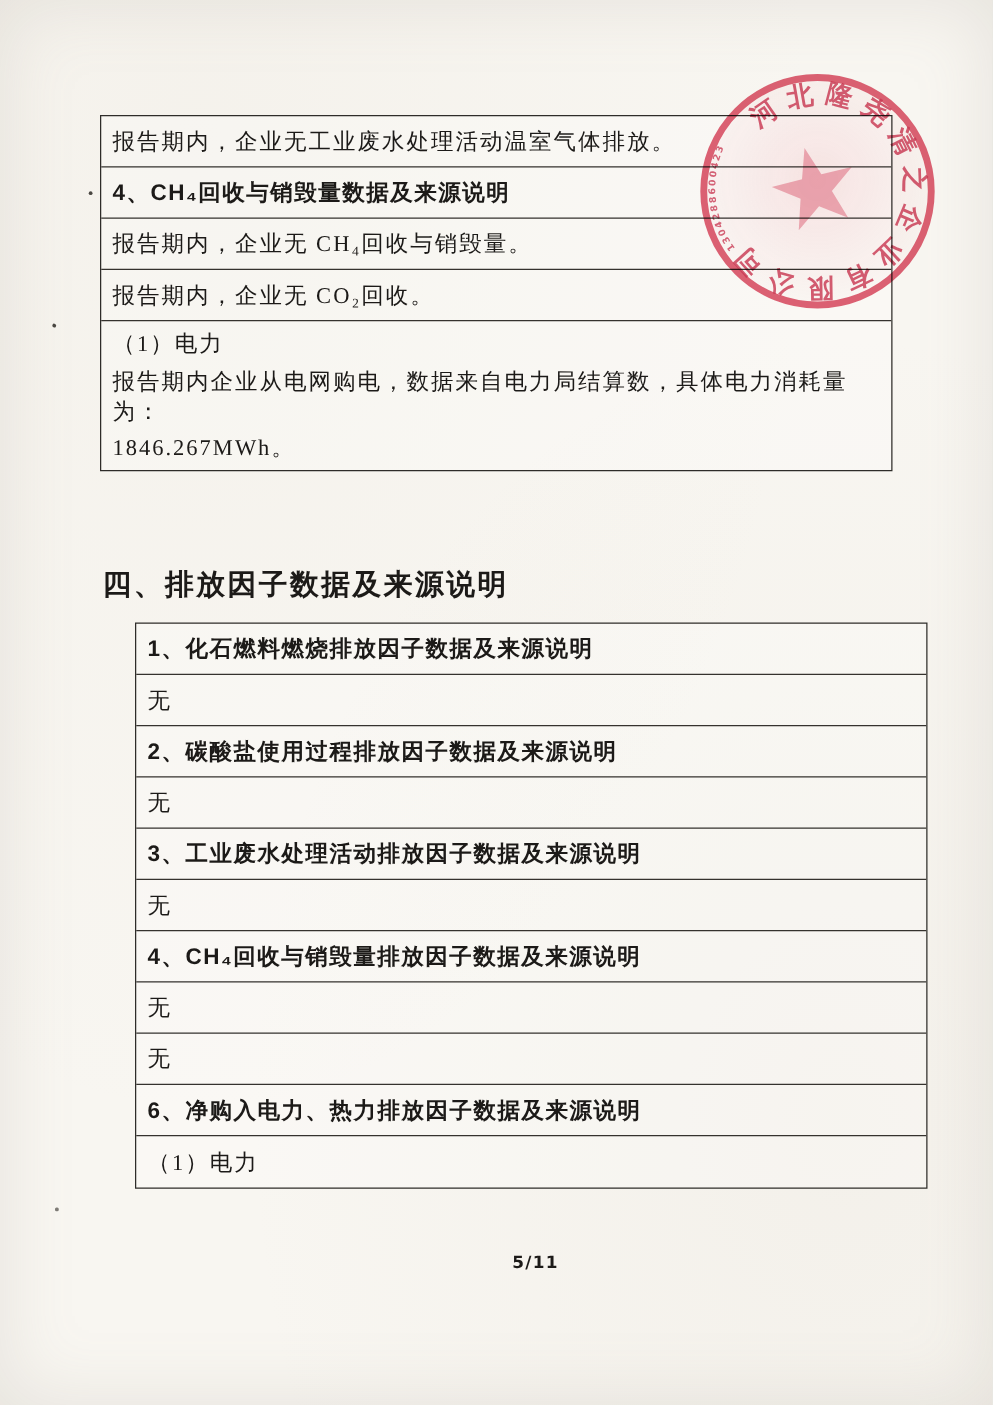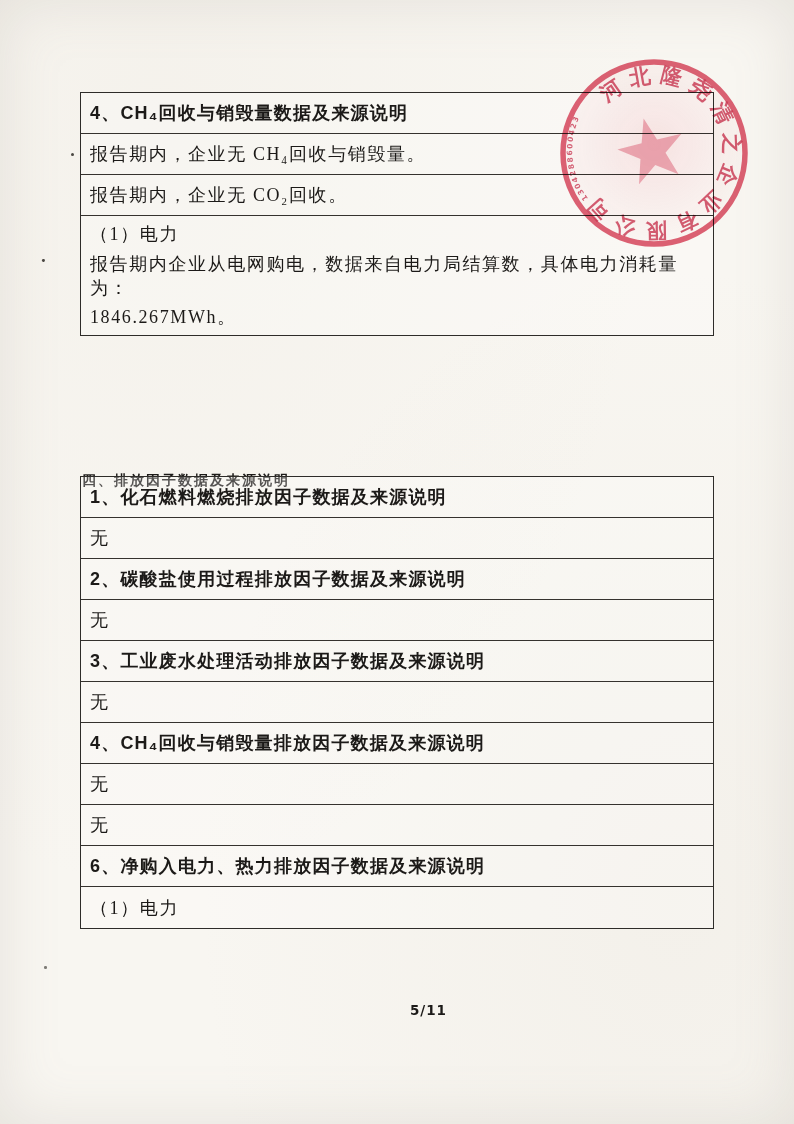--- a/index.html
+++ b/index.html
@@ -37,23 +37,23 @@
     font-size:18px;letter-spacing:1.6px;
     font-family:"Liberation Serif","DejaVu Serif",serif;
   }
   .row-multiline{
     flex-direction:column;align-items:flex-start;justify-content:space-evenly;
     font-family:"Liberation Serif","DejaVu Serif",serif;
     font-size:18px;letter-spacing:1.6px;
   }
   .row-multiline .line{display:block;}
   .section-heading{
-    position:absolute;left:82px;top:466px;height:30px;
+    position:absolute;left:82px;top:452px;height:30px;
     display:flex;align-items:center;
-    font-weight:bold;font-size:14px;letter-spacing:2px;
+    font-weight:bold;font-size:23px;letter-spacing:2px;
     font-family:"Liberation Sans","DejaVu Sans",sans-serif;
   }
   .page-number{
     position:absolute;left:347px;top:1002px;width:100px;
     text-align:right;font-weight:bold;font-size:13.5px;letter-spacing:1px;
     font-family:"DejaVu Sans","Liberation Sans",sans-serif;
   }
   .stamp{
     position:absolute;left:549px;top:48px;
     mix-blend-mode:multiply;opacity:0.92;
@@ -77,39 +77,42 @@
 </head>
 <body>
 
 <div class="page">
 
   <div class="speck speck-1"></div>
   <div class="speck speck-2"></div>
   <div class="speck speck-3"></div>
 
   <div class="doc-table" style="top:92px;">
+    <div class="row row-body" style="height:41px;">
+        <span>报告期内，企业无工业废水处理活动温室气体排放。</span>
+      </div>
     <div class="row row-header" style="height:41px;">
         <span>4、CH₄回收与销毁量数据及来源说明</span>
       </div>
     <div class="row row-body" style="height:41px;">
         <span>报告期内，企业无 CH₄回收与销毁量。</span>
       </div>
     <div class="row row-body" style="height:41px;">
         <span>报告期内，企业无 CO₂回收。</span>
       </div>
     <div class="row row-multiline" style="height:119px;">
       <span class="line">（1）电力</span>
       <span class="line">报告期内企业从电网购电，数据来自电力局结算数，具体电力消耗量为：</span>
       <span class="line">1846.267MWh。</span>
     </div>
   </div>
 
   <div class="section-heading">四、排放因子数据及来源说明</div>
 
-  <div class="doc-table" style="top:476px;">
+  <div class="doc-table" style="top:498px;margin-left:28px;">
     <div class="row row-header" style="height:41px;">
         <span>1、化石燃料燃烧排放因子数据及来源说明</span>
       </div>
     <div class="row row-body" style="height:41px;">
         <span>无</span>
       </div>
     <div class="row row-header" style="height:41px;">
         <span>2、碳酸盐使用过程排放因子数据及来源说明</span>
       </div>
     <div class="row row-body" style="height:41px;">

